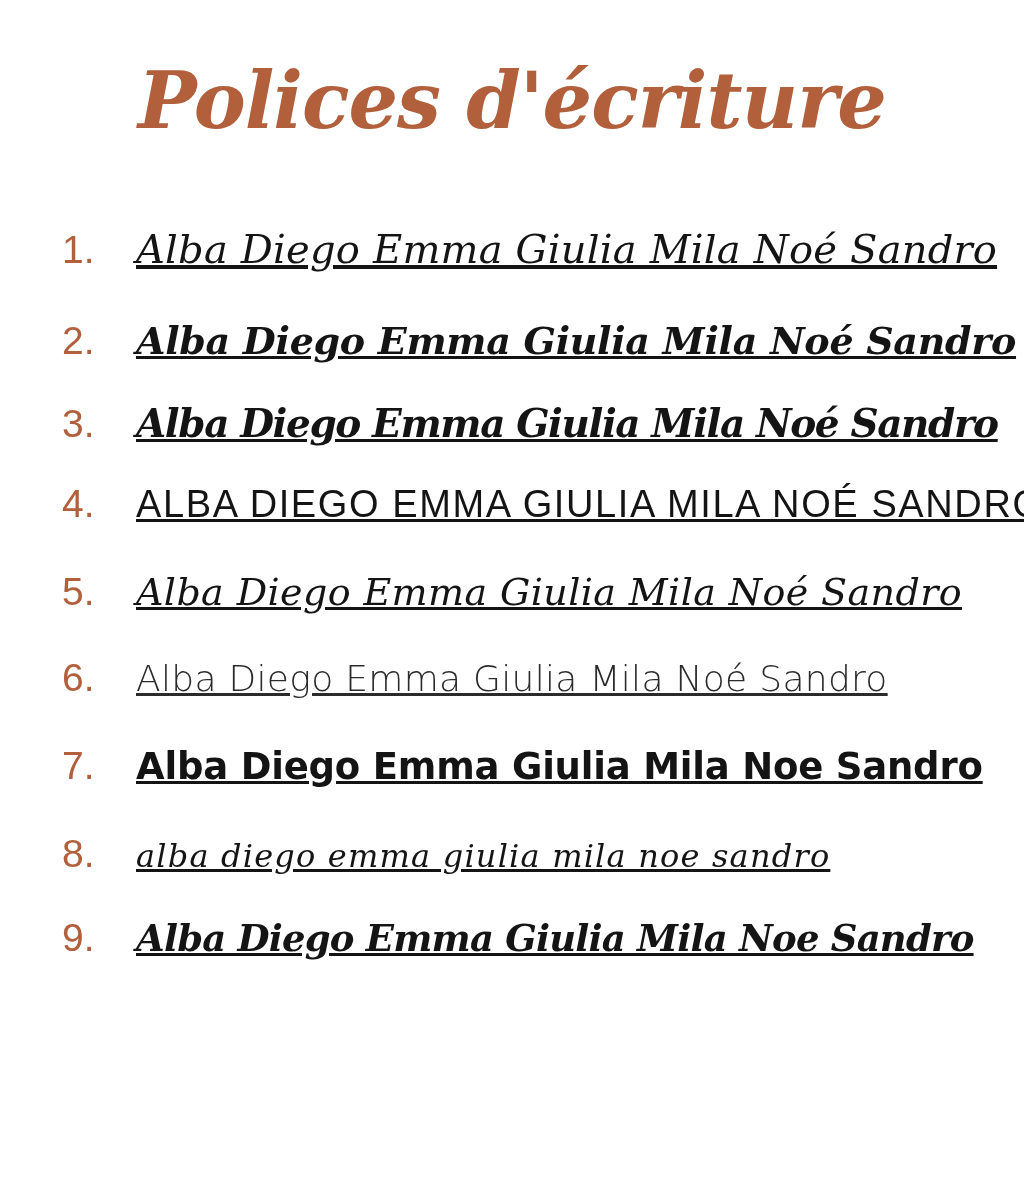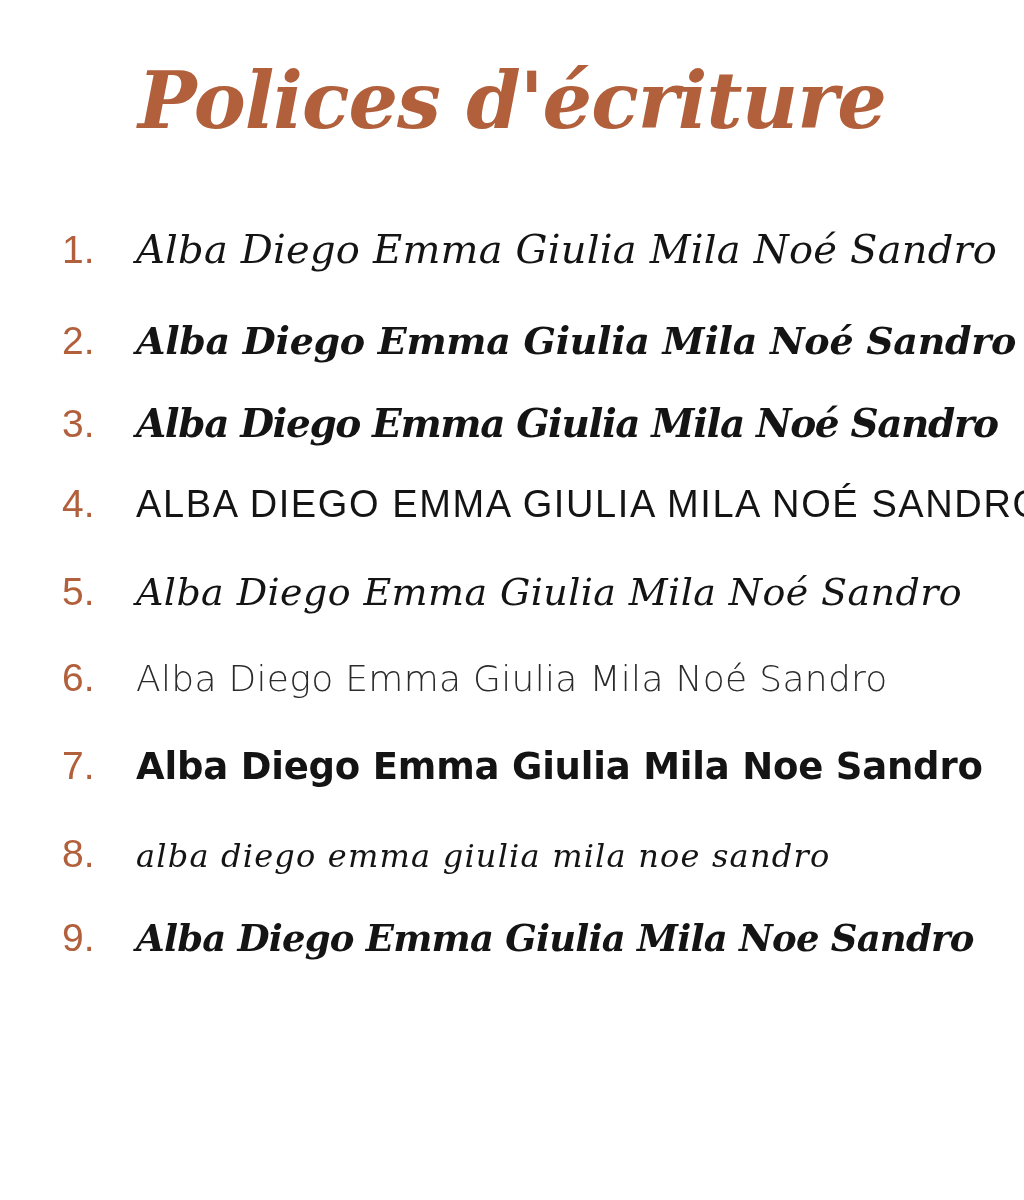--- a/index.html
+++ b/index.html
@@ -53,20 +53,21 @@
     font-weight: 400;
     width: 74px;
     flex: 0 0 74px;
     text-align: left;
     letter-spacing: 0px;
   }
   .sample {
     color: #141414;
     white-space: nowrap;
     flex: 1 1 auto;
+    text-decoration: underline;
   }
 
   
   .r1 { height: 92px; }
   .r1 .sample {
     font-family: "DejaVu Serif", serif;
     font-style: italic;
     font-size: 40px;
     letter-spacing: 0.2px;
   }

